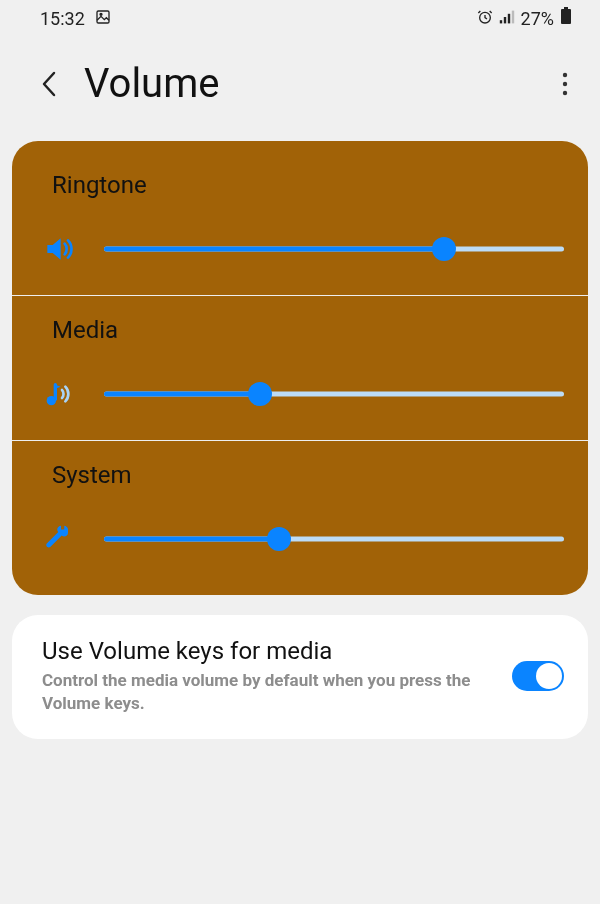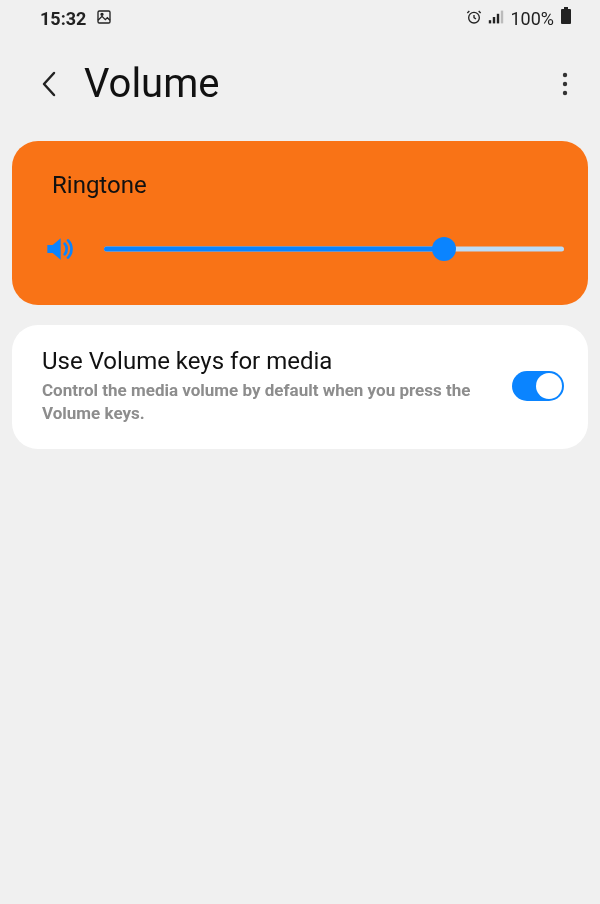--- a/index.html
+++ b/index.html
@@ -13,21 +13,21 @@
   }
   .status-bar {
     height: 36px;
     display: flex;
     align-items: center;
     justify-content: space-between;
     padding: 0 28px 0 40px;
     font-size: 18px;
     color: #222;
   }
-  .status-left { display: flex; align-items: flex-end; gap: 10px; font-weight: bold; }
+  .status-left { display: flex; align-items: flex-end; gap: 10px; }
   .status-right { display: flex; align-items: center; gap: 6px; }
   .header {
     display: flex;
     align-items: center;
     padding: 24px 20px 34px 30px;
   }
   .back-btn {
     width: 40px; height: 40px;
     display: flex; align-items: center; justify-content: center;
     cursor: pointer;
@@ -37,21 +37,21 @@
     font-weight: 400;
     margin-left: 14px;
     flex: 1;
   }
   .overflow {
     width: 30px; height: 40px;
     display: flex; align-items: center; justify-content: center;
     cursor: pointer;
   }
   .card {
-    background: #f97316;
+    background: #a16207;
     margin: 0 12px;
     border-radius: 26px;
     padding: 10px 0;
   }
   .vrow {
     padding: 20px 24px 26px 26px;
     border-bottom: 1px solid #eee;
   }
   .vrow:last-child { border-bottom: none; }
   .vlabel {
@@ -161,21 +161,21 @@
         </svg>
     </span>
     <span>
       <svg width="16" height="16" viewBox="0 0 20 20">
           <rect x="1" y="14" width="3" height="4" fill="#222"></rect>
           <rect x="6" y="10" width="3" height="8" fill="#222"></rect>
           <rect x="11" y="6" width="3" height="12" fill="#222"></rect>
           <rect x="16" y="2" width="3" height="16" fill="#bbb"></rect>
         </svg>
     </span>
-    <span>100%</span>
+    <span>27%</span>
     <span>
       <svg width="12" height="18" viewBox="0 0 12 18">
           <rect x="1" y="2" width="10" height="15" rx="1" fill="#222"></rect>
           <rect x="4" y="0" width="4" height="2" fill="#222"></rect>
         </svg>
     </span>
   </div>
 </div>
 
 <div class="header">
@@ -207,22 +207,56 @@
           </svg>
       </div>
       <div class="slider">
         <div class="track-bg"></div>
           <div class="track-fill" style="width: 74%;"></div>
           <div class="thumb" style="left: 74%;"></div>
       </div>
     </div>
   </div>
 
-
-
+  <div class="vrow">
+    <div class="vlabel">Media</div>
+    <div class="slider-line">
+      <div class="vicon">
+        <svg width="32" height="32" viewBox="0 0 24 24">
+            <path d="M10 5 L10 16" stroke="#0a84ff" stroke-width="2.5" stroke-linecap="round"></path>
+            <circle cx="7" cy="17" r="3.5" fill="#0a84ff"></circle>
+            <path d="M10 5 L14 6.5 L10 8 Z" fill="#0a84ff"></path>
+            <path d="M15 9 C16.5 10.5 16.5 13.5 15 15" stroke="#a8d4f7" stroke-width="2" fill="none" stroke-linecap="round"></path>
+            <path d="M17.5 6.5 C20.5 9.5 20.5 14.5 17.5 17.5" stroke="#a8d4f7" stroke-width="2" fill="none" stroke-linecap="round"></path>
+          </svg>
+      </div>
+      <div class="slider">
+        <div class="track-bg"></div>
+          <div class="track-fill" style="width: 34%;"></div>
+          <div class="thumb" style="left: 34%;"></div>
+      </div>
+    </div>
+  </div>
+
+
+  <div class="vrow">
+    <div class="vlabel">System</div>
+    <div class="slider-line">
+      <div class="vicon">
+        <svg width="30" height="30" viewBox="0 0 24 24">
+            <path d="M20 7 C20 9 18.5 10 17 10 C16.2 10 15.5 9.7 15 9.2 L6 18.2 C5.2 19 4 19 3.2 18.2 C2.4 17.4 2.4 16.2 3.2 15.4 L12.2 6.4 C11.7 5.9 11.4 5.2 11.4 4.4 C11.4 2.9 12.9 1.4 14.4 1.4 L14.4 4.4 L17 4.4 L17 1.4 C18.5 1.4 20 2.9 20 4.4 Z" fill="#0a84ff" transform="rotate(0 12 12)"></path>
+          </svg>
+      </div>
+      <div class="slider">
+        <div class="track-bg"></div>
+          <div class="track-fill" style="width: 38%;"></div>
+          <div class="thumb" style="left: 38%;"></div>
+      </div>
+    </div>
+  </div>
 
 </div>
 
 <div class="card2">
   <div class="opt-text">
     <div class="opt-title">Use Volume keys for media</div>
     <div class="opt-desc">Control the media volume by default when you press the Volume keys.</div>
   </div>
   <div class="toggle">
     <div class="knob"></div>

